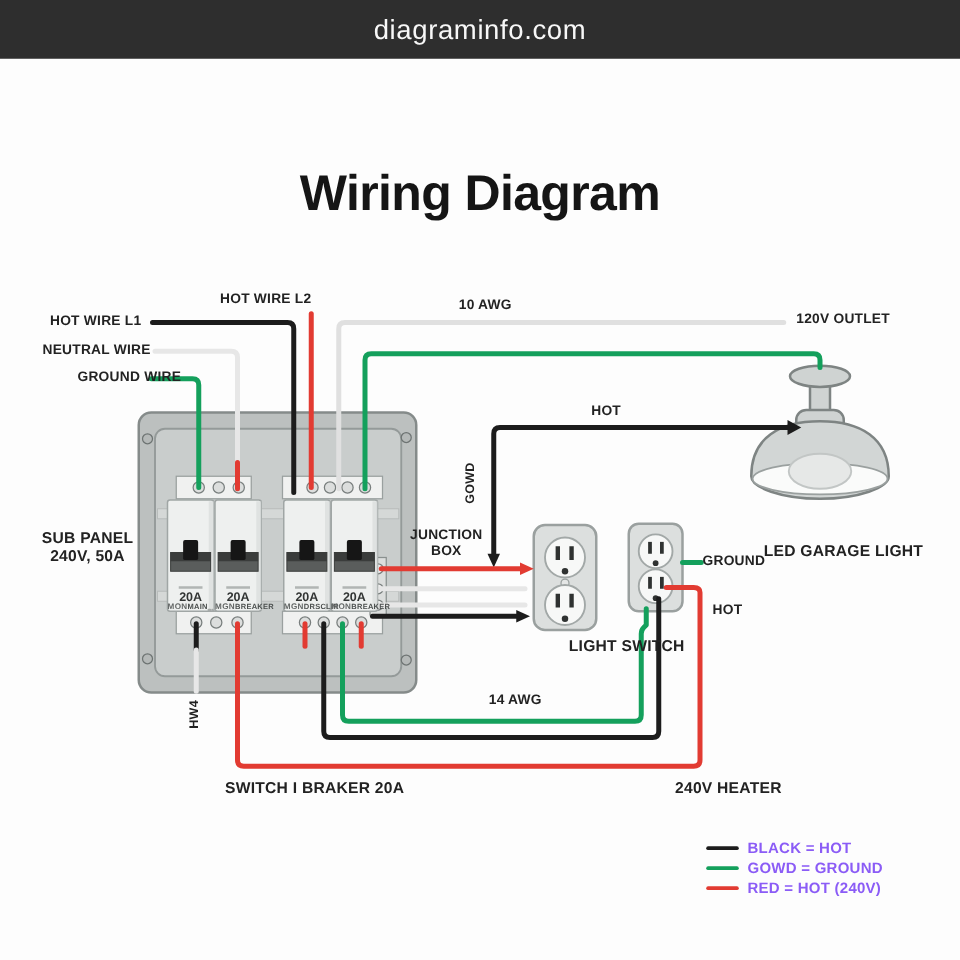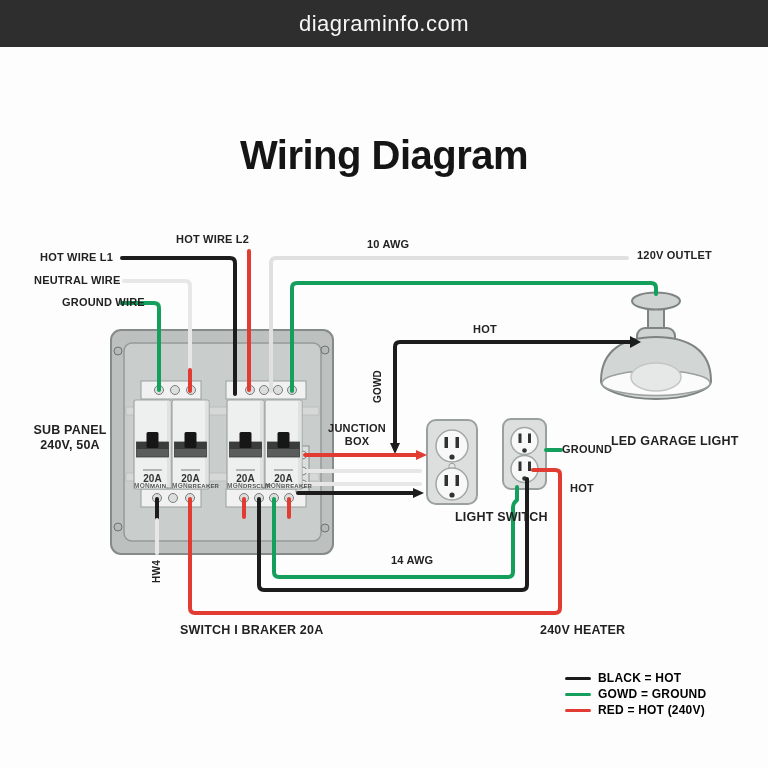--- a/index.html
+++ b/index.html
@@ -44,21 +44,21 @@
   .b-bar{height:2.5px;background:#a6aaa9;border-radius:1px;margin-top:2px;}
   .b-bar1{width:26px;margin-top:3px;}
   .b-bar2{width:22px;}
   .b-rating{position:absolute;bottom:5px;left:0;width:100%;text-align:center;
     font-size:10px;font-weight:700;color:#323534;}
   .b-tinybar{position:absolute;bottom:18px;left:9px;width:19px;height:2px;background:#b1b5b4;}
   
   .legend{position:absolute;left:565px;top:670px;z-index:3;}
   .leg-row{display:flex;align-items:center;height:16px;}
   .leg-line{width:26px;height:3px;border-radius:2px;margin-right:7px;flex:0 0 auto;}
-  .leg-text{font-size:12px;font-weight:700;color:#000000;letter-spacing:.2px;}
+  .leg-text{font-size:12px;font-weight:700;color:#8b5cf6;letter-spacing:.2px;}
 </style>
 </head>
 <body>
 
 <div class="header">
   <span class="site">diagraminfo.com</span>
 </div>
 
 <div class="title">
   <br>

